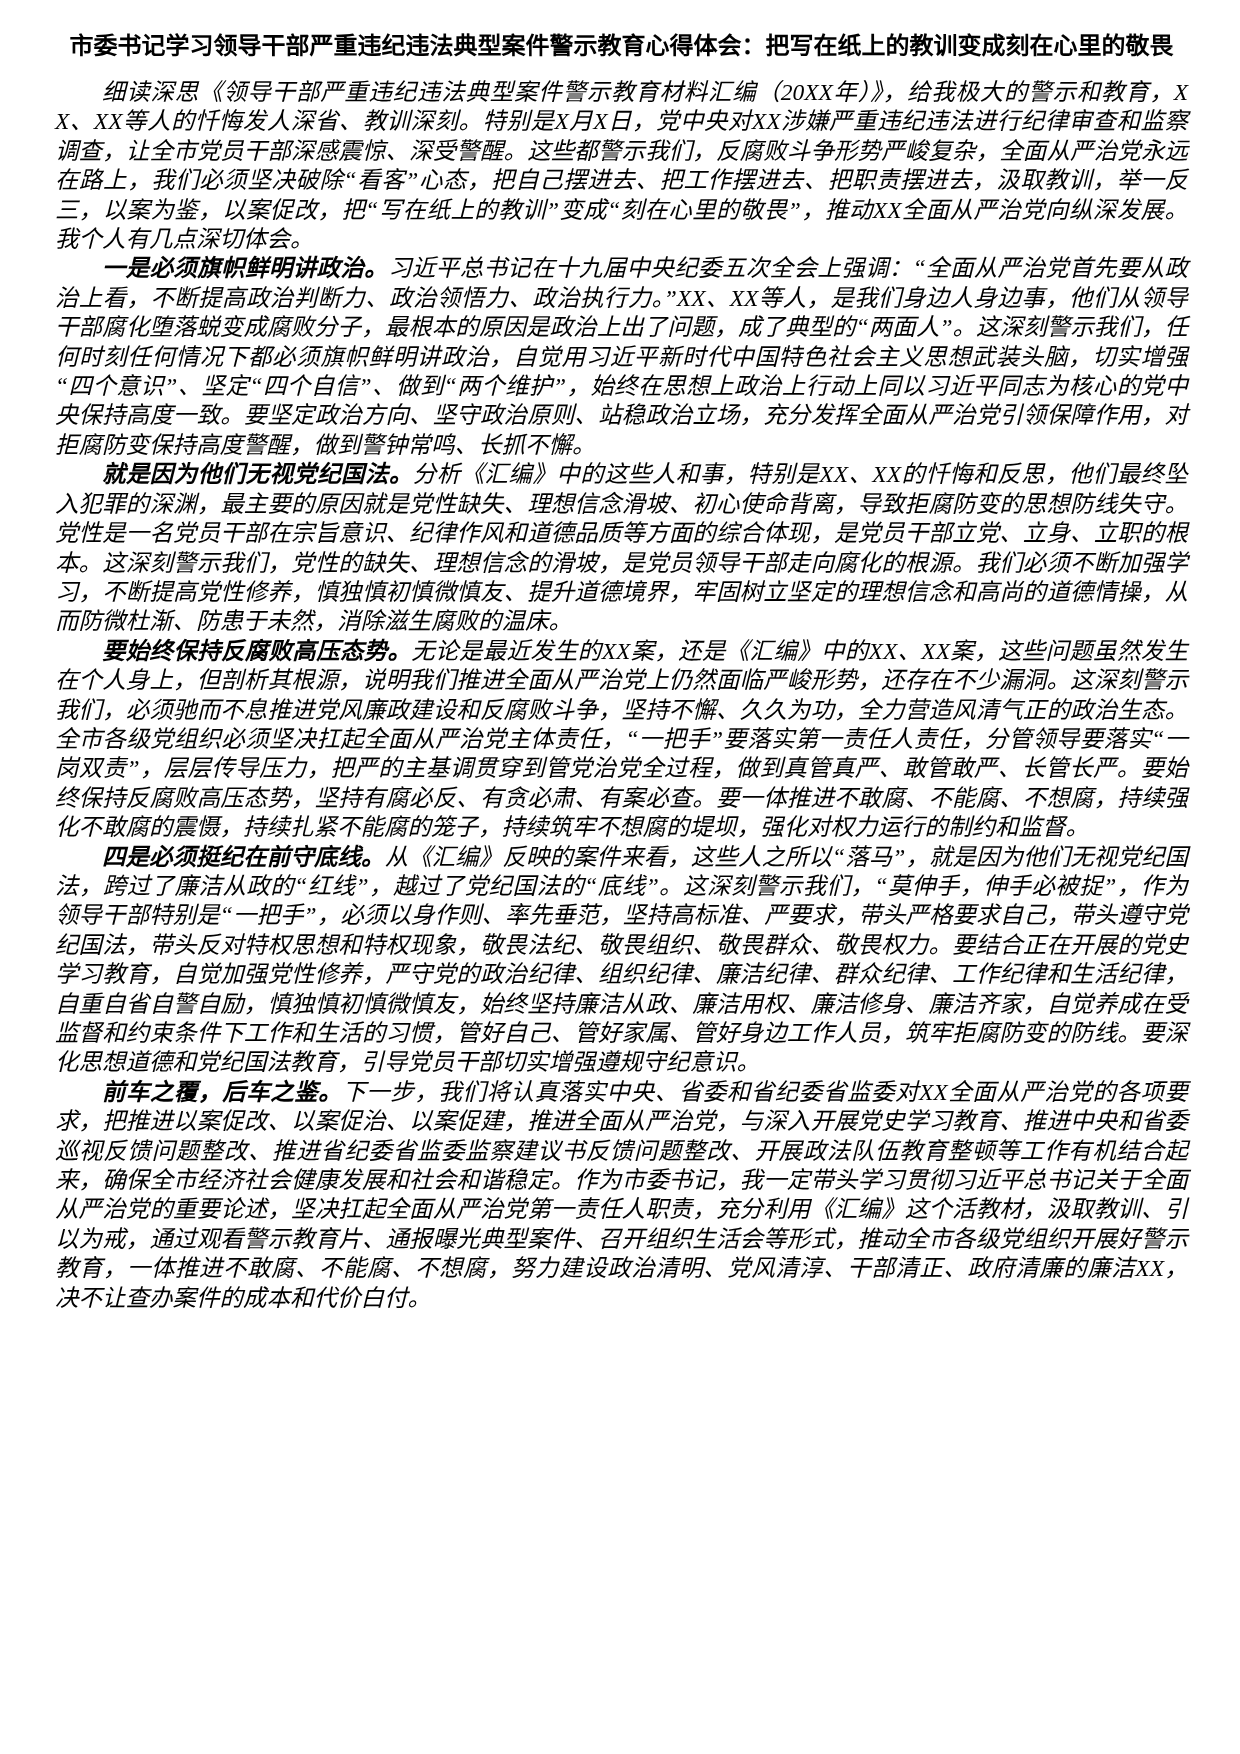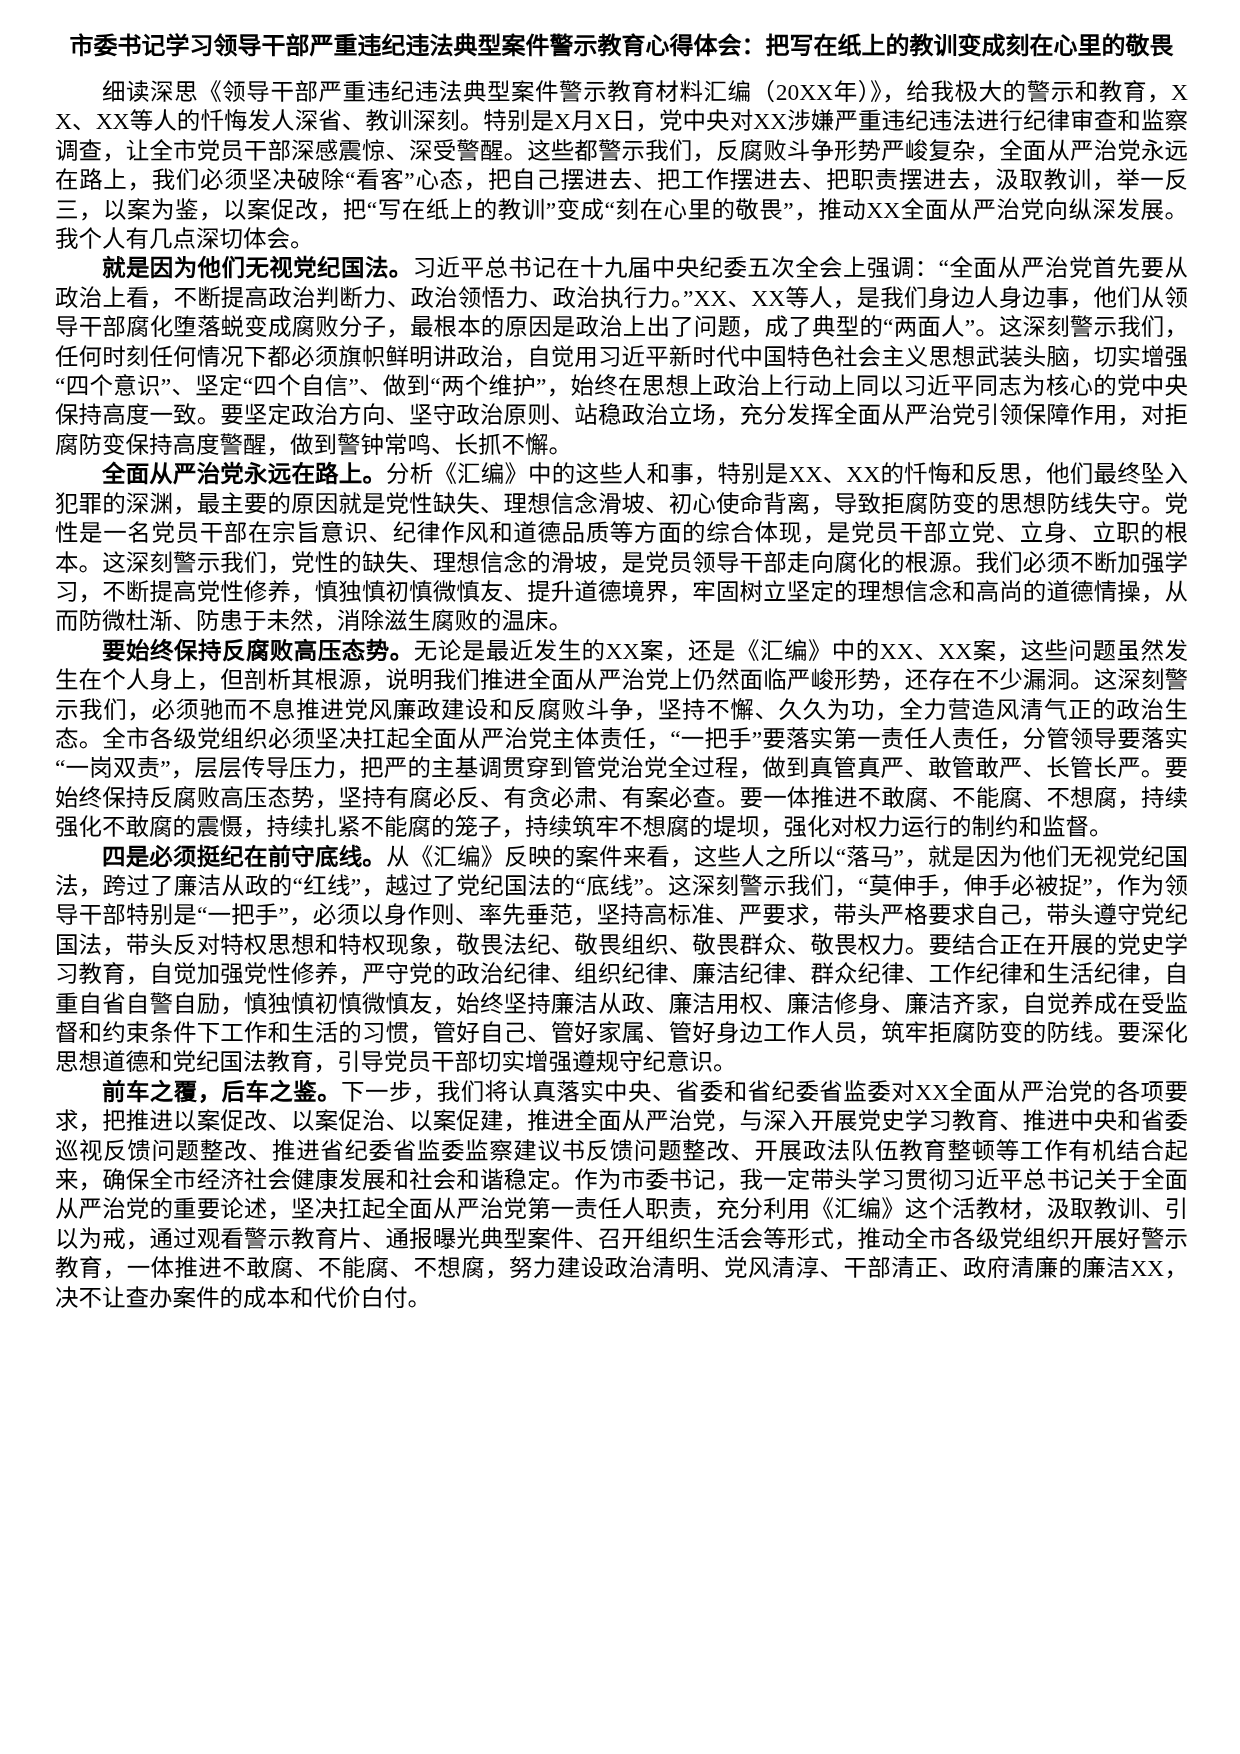--- a/index.html
+++ b/index.html
@@ -26,37 +26,38 @@
     margin: 0 0 16px 0;
   }
   .para {
     margin: 0;
     font-size: 23.5px;
     line-height: 29.4px;
     text-align: justify;
     text-justify: inter-ideograph;
     text-indent: 2em;
     word-break: break-all;
+    font-style: italic;
   }
   .para .lead {
     font-weight: bold;
   }
 </style>
 </head>
 <body>
 
 <div class="page">
 
   <h1 class="doc-title">市委书记学习领导干部严重违纪违法典型案件警示教育心得体会：把写在纸上的教训变成刻在心里的敬畏</h1>
 
   <p class="para"><span class="lead"></span><span>细读深思《领导干部严重违纪违法典型案件警示教育材料汇编（20XX年）》，给我极大的警示和教育，XX、XX等人的忏悔发人深省、教训深刻。特别是X月X日，党中央对XX涉嫌严重违纪违法进行纪律审查和监察调查，让全市党员干部深感震惊、深受警醒。这些都警示我们，反腐败斗争形势严峻复杂，全面从严治党永远在路上，我们必须坚决破除“看客”心态，把自己摆进去、把工作摆进去、把职责摆进去，汲取教训，举一反三，以案为鉴，以案促改，把“写在纸上的教训”变成“刻在心里的敬畏”，推动XX全面从严治党向纵深发展。我个人有几点深切体会。</span></p>
 
-  <p class="para"><span class="lead">就是因为他们无视党纪国法。</span><span>习近平总书记在十九届中央纪委五次全会上强调：“全面从严治党首先要从政治上看，不断提高政治判断力、政治领悟力、政治执行力。”XX、XX等人，是我们身边人身边事，他们从领导干部腐化堕落蜕变成腐败分子，最根本的原因是政治上出了问题，成了典型的“两面人”。这深刻警示我们，任何时刻任何情况下都必须旗帜鲜明讲政治，自觉用习近平新时代中国特色社会主义思想武装头脑，切实增强“四个意识”、坚定“四个自信”、做到“两个维护”，始终在思想上政治上行动上同以习近平同志为核心的党中央保持高度一致。要坚定政治方向、坚守政治原则、站稳政治立场，充分发挥全面从严治党引领保障作用，对拒腐防变保持高度警醒，做到警钟常鸣、长抓不懈。</span></p>
+  <p class="para"><span class="lead">一是必须旗帜鲜明讲政治。</span><span>习近平总书记在十九届中央纪委五次全会上强调：“全面从严治党首先要从政治上看，不断提高政治判断力、政治领悟力、政治执行力。”XX、XX等人，是我们身边人身边事，他们从领导干部腐化堕落蜕变成腐败分子，最根本的原因是政治上出了问题，成了典型的“两面人”。这深刻警示我们，任何时刻任何情况下都必须旗帜鲜明讲政治，自觉用习近平新时代中国特色社会主义思想武装头脑，切实增强“四个意识”、坚定“四个自信”、做到“两个维护”，始终在思想上政治上行动上同以习近平同志为核心的党中央保持高度一致。要坚定政治方向、坚守政治原则、站稳政治立场，充分发挥全面从严治党引领保障作用，对拒腐防变保持高度警醒，做到警钟常鸣、长抓不懈。</span></p>
 
-  <p class="para"><span class="lead">全面从严治党永远在路上。</span><span>分析《汇编》中的这些人和事，特别是XX、XX的忏悔和反思，他们最终坠入犯罪的深渊，最主要的原因就是党性缺失、理想信念滑坡、初心使命背离，导致拒腐防变的思想防线失守。党性是一名党员干部在宗旨意识、纪律作风和道德品质等方面的综合体现，是党员干部立党、立身、立职的根本。这深刻警示我们，党性的缺失、理想信念的滑坡，是党员领导干部走向腐化的根源。我们必须不断加强学习，不断提高党性修养，慎独慎初慎微慎友、提升道德境界，牢固树立坚定的理想信念和高尚的道德情操，从而防微杜渐、防患于未然，消除滋生腐败的温床。</span></p>
+  <p class="para"><span class="lead">就是因为他们无视党纪国法。</span><span>分析《汇编》中的这些人和事，特别是XX、XX的忏悔和反思，他们最终坠入犯罪的深渊，最主要的原因就是党性缺失、理想信念滑坡、初心使命背离，导致拒腐防变的思想防线失守。党性是一名党员干部在宗旨意识、纪律作风和道德品质等方面的综合体现，是党员干部立党、立身、立职的根本。这深刻警示我们，党性的缺失、理想信念的滑坡，是党员领导干部走向腐化的根源。我们必须不断加强学习，不断提高党性修养，慎独慎初慎微慎友、提升道德境界，牢固树立坚定的理想信念和高尚的道德情操，从而防微杜渐、防患于未然，消除滋生腐败的温床。</span></p>
 
   <p class="para"><span class="lead">要始终保持反腐败高压态势。</span><span>无论是最近发生的XX案，还是《汇编》中的XX、XX案，这些问题虽然发生在个人身上，但剖析其根源，说明我们推进全面从严治党上仍然面临严峻形势，还存在不少漏洞。这深刻警示我们，必须驰而不息推进党风廉政建设和反腐败斗争，坚持不懈、久久为功，全力营造风清气正的政治生态。全市各级党组织必须坚决扛起全面从严治党主体责任，“一把手”要落实第一责任人责任，分管领导要落实“一岗双责”，层层传导压力，把严的主基调贯穿到管党治党全过程，做到真管真严、敢管敢严、长管长严。要始终保持反腐败高压态势，坚持有腐必反、有贪必肃、有案必查。要一体推进不敢腐、不能腐、不想腐，持续强化不敢腐的震慑，持续扎紧不能腐的笼子，持续筑牢不想腐的堤坝，强化对权力运行的制约和监督。</span></p>
 
   <p class="para"><span class="lead">四是必须挺纪在前守底线。</span><span>从《汇编》反映的案件来看，这些人之所以“落马”，就是因为他们无视党纪国法，跨过了廉洁从政的“红线”，越过了党纪国法的“底线”。这深刻警示我们，“莫伸手，伸手必被捉”，作为领导干部特别是“一把手”，必须以身作则、率先垂范，坚持高标准、严要求，带头严格要求自己，带头遵守党纪国法，带头反对特权思想和特权现象，敬畏法纪、敬畏组织、敬畏群众、敬畏权力。要结合正在开展的党史学习教育，自觉加强党性修养，严守党的政治纪律、组织纪律、廉洁纪律、群众纪律、工作纪律和生活纪律，自重自省自警自励，慎独慎初慎微慎友，始终坚持廉洁从政、廉洁用权、廉洁修身、廉洁齐家，自觉养成在受监督和约束条件下工作和生活的习惯，管好自己、管好家属、管好身边工作人员，筑牢拒腐防变的防线。要深化思想道德和党纪国法教育，引导党员干部切实增强遵规守纪意识。</span></p>
 
   <p class="para"><span class="lead">前车之覆，后车之鉴。</span><span>下一步，我们将认真落实中央、省委和省纪委省监委对XX全面从严治党的各项要求，把推进以案促改、以案促治、以案促建，推进全面从严治党，与深入开展党史学习教育、推进中央和省委巡视反馈问题整改、推进省纪委省监委监察建议书反馈问题整改、开展政法队伍教育整顿等工作有机结合起来，确保全市经济社会健康发展和社会和谐稳定。作为市委书记，我一定带头学习贯彻习近平总书记关于全面从严治党的重要论述，坚决扛起全面从严治党第一责任人职责，充分利用《汇编》这个活教材，汲取教训、引以为戒，通过观看警示教育片、通报曝光典型案件、召开组织生活会等形式，推动全市各级党组织开展好警示教育，一体推进不敢腐、不能腐、不想腐，努力建设政治清明、党风清淳、干部清正、政府清廉的廉洁XX，决不让查办案件的成本和代价白付。</span></p>
 
 </div>
 
 </body></html>

